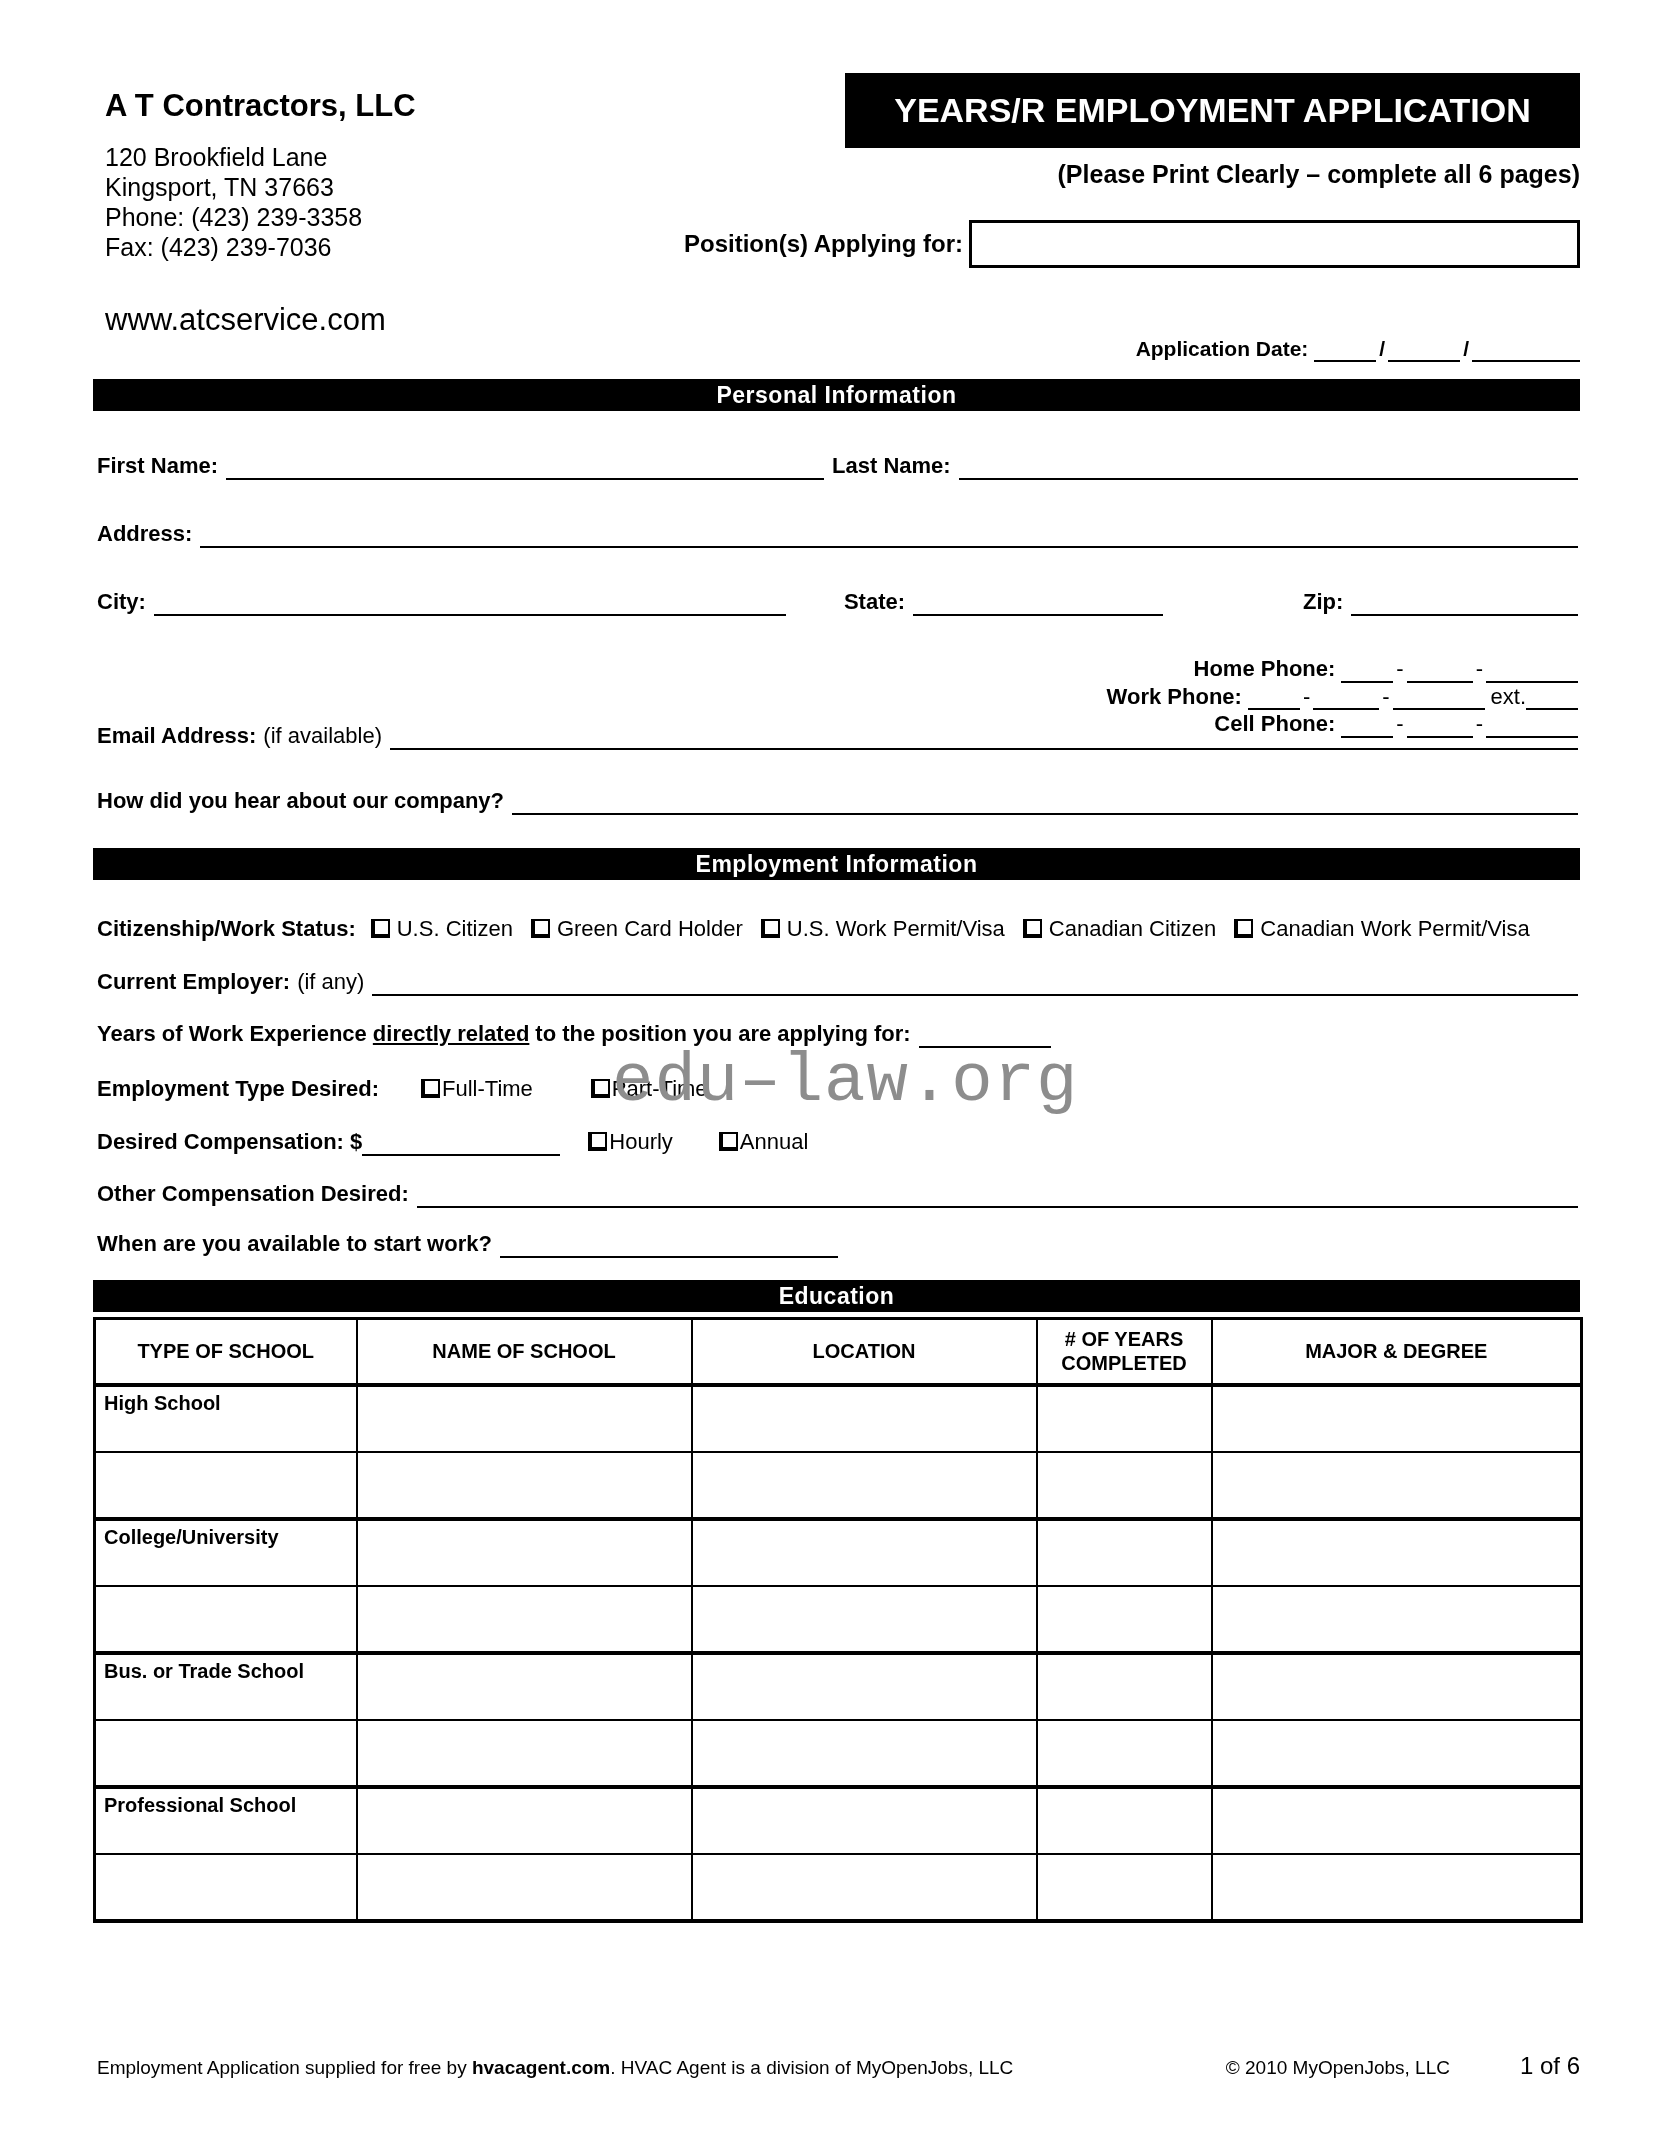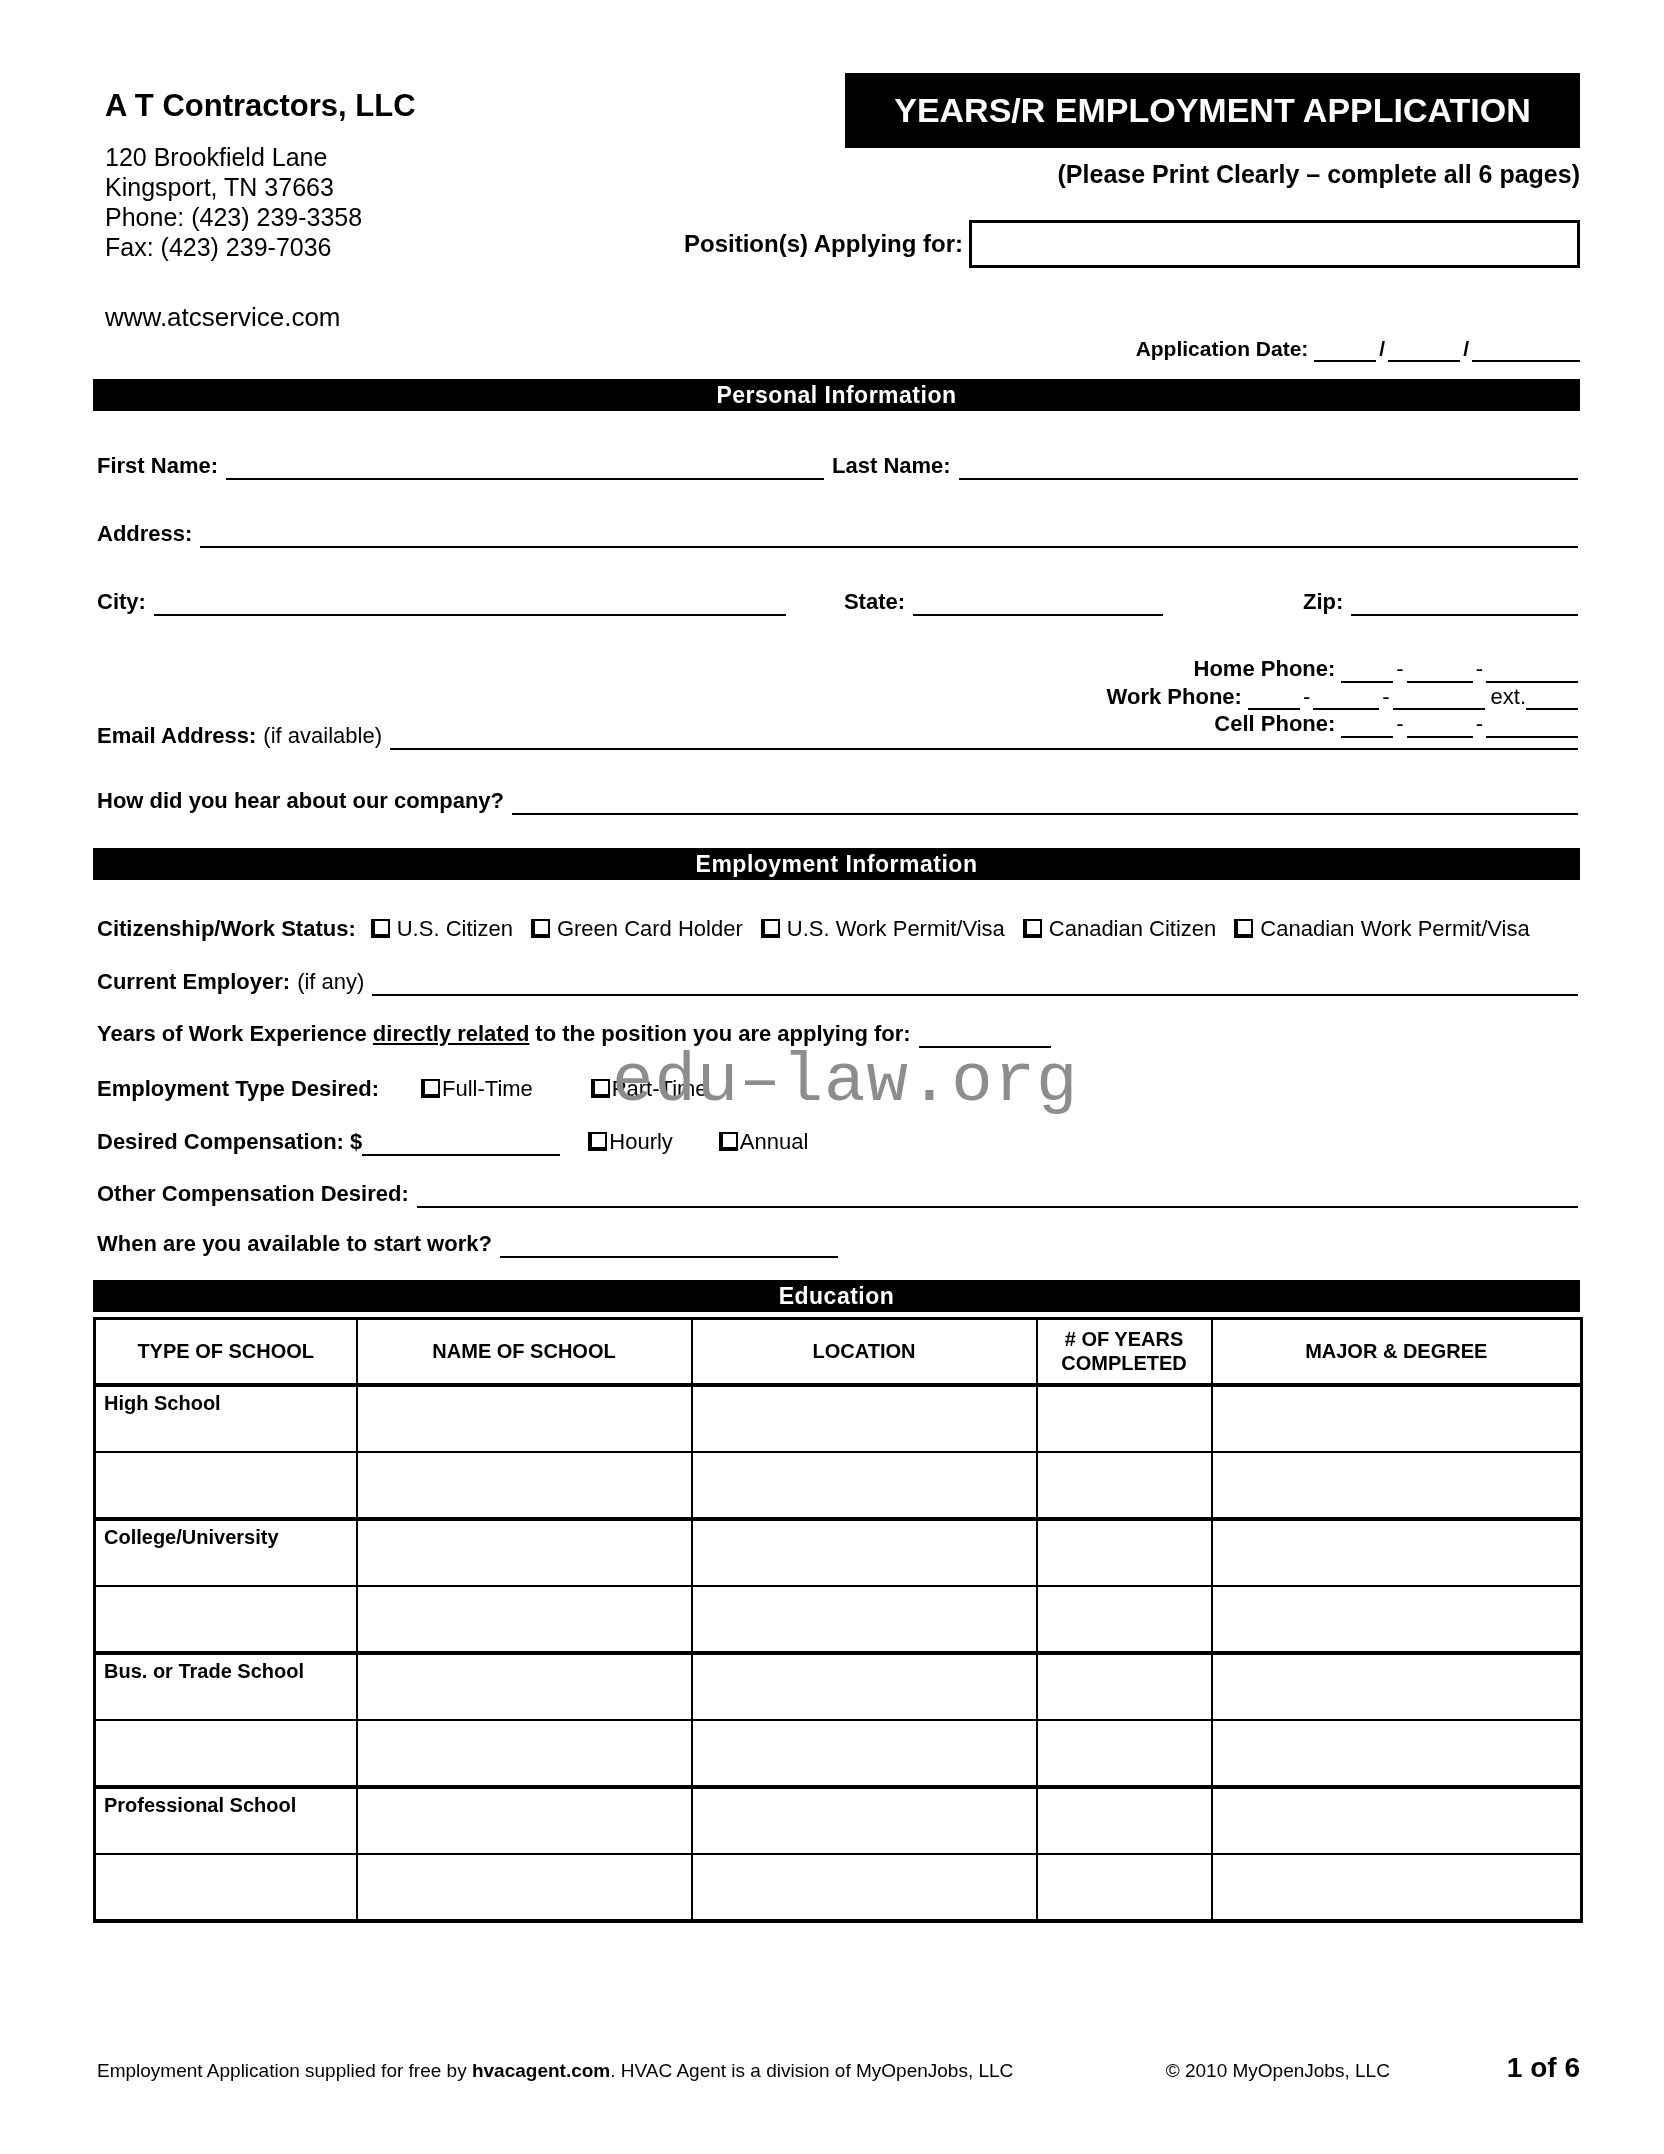--- a/index.html
+++ b/index.html
@@ -8,21 +8,21 @@
     position:relative;
     width:1664px; height:2154px;
     background:#fff;
     font-family:"Liberation Sans", sans-serif;
     color:#000;
     overflow:hidden;
   }
   
   .company-name { position:absolute; left:105px; top:88px; font-size:31px; font-weight:bold; }
   .company-addr { position:absolute; left:105px; top:142px; font-size:25px; line-height:30px; }
-  .company-web  { position:absolute; left:105px; top:302px; font-size:26px; }
+  .company-web  { position:absolute; left:105px; top:302px; font-size:31px; }
   .banner {
     position:absolute; left:845px; top:73px; width:735px; height:75px;
     background:#000; color:#fff; font-weight:bold; font-size:34px;
     display:flex; align-items:center; justify-content:center; white-space:nowrap;
   }
   .subtitle { position:absolute; top:160px; right:84px; font-size:25px; font-weight:bold; }
   .position-row { position:absolute; top:220px; left:684px; right:84px; display:flex; align-items:center; }
   .position-label { font-size:24px; font-weight:bold; white-space:nowrap; margin-right:6px; }
   .position-box { flex:1; height:48px; border:3px solid #000; background:#fff; }
   .appdate-row { position:absolute; top:336px; right:84px; display:flex; align-items:flex-end; font-size:21px; font-weight:bold; }
@@ -73,21 +73,21 @@
     height:67px; font-size:20px; font-weight:bold;
     vertical-align:top; text-align:left; padding:5px 8px;
   }
   table.edu tr.thick td { border-bottom:4px solid #000; }
   
   .footer {
     position:absolute; left:97px; right:84px; top:2052px;
     display:flex; align-items:baseline; font-size:19px;
   }
   .footer .mid { margin-left:auto; }
-  .footer .pg { margin-left:117px; font-size:28px; font-weight:bold; }
+  .footer .pg { margin-left:70px; font-size:24px; font-weight:normal; }
   .b { font-weight:bold; }
 </style>
 </head>
 <body>
 
 <div class="page">
 
   <div class="company-name">A T Contractors, LLC</div>
   <div class="company-addr">
     <div>120 Brookfield Lane</div>

